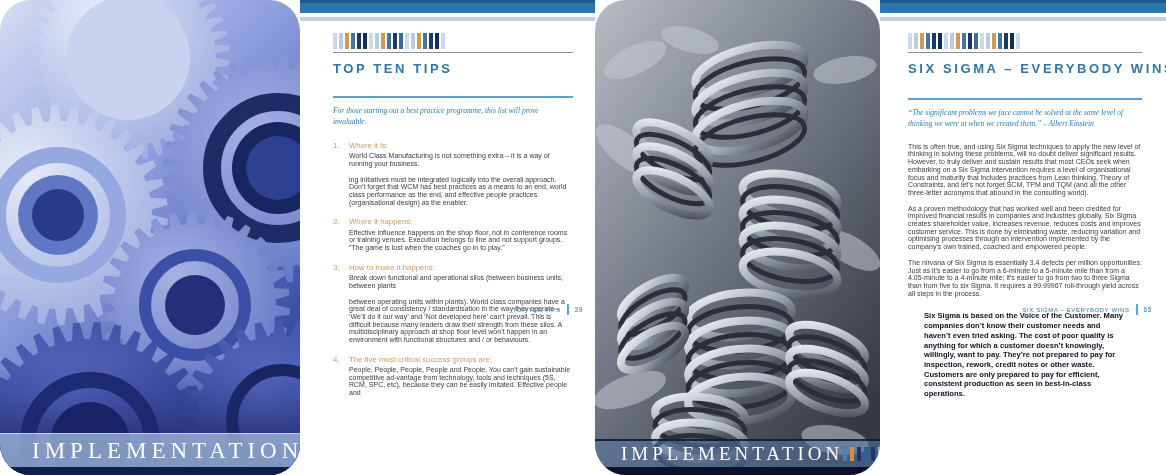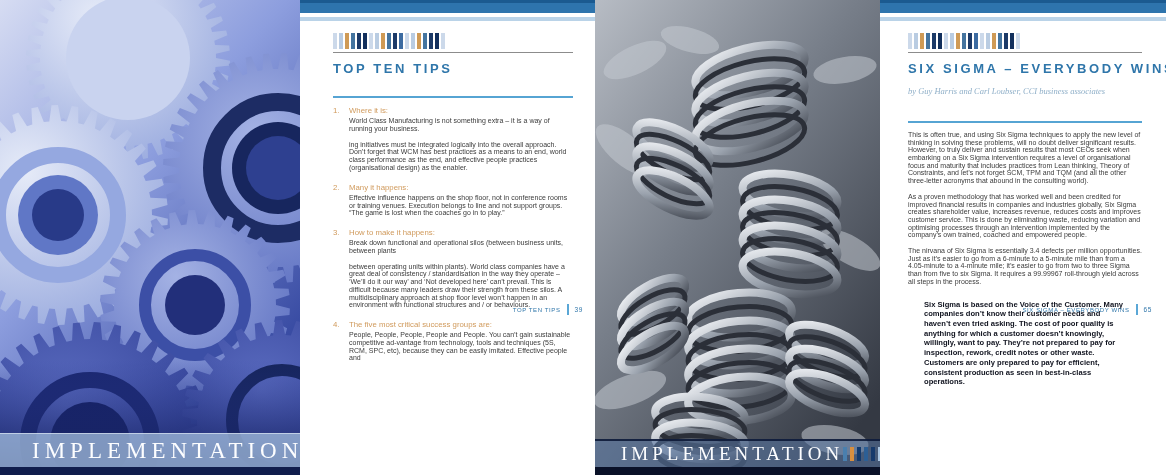--- a/index.html
+++ b/index.html
@@ -3,21 +3,21 @@
 <meta charset="utf-8">
 <style>
   html,body{margin:0;padding:0;background:#e8e8e8;}
   *{box-sizing:border-box;}
   .spread{
     position:relative;width:1166px;height:475px;display:flex;
     background:#fff;overflow:hidden;
     font-family:"Liberation Sans",sans-serif;
   }
   
-  .photo{position:relative;height:475px;overflow:hidden;flex:none;}
+  .photo{position:relative;height:475px;overflow:hidden;flex:none;border-radius:31px;}
   .photo-left{width:300px;}
   .photo-mid{width:285px;}
   .photo svg{display:block;position:absolute;top:0;left:0;}
   .banner{
     position:absolute;left:0;right:0;display:flex;align-items:center;
     font-family:"Liberation Serif",serif;color:#fcfdff;
   }
   .banner-left{bottom:8px;height:34px;background:rgba(168,195,226,.72);
     border-top:1px solid rgba(240,248,255,.55);}
   .banner-mid{bottom:8px;height:28px;background:rgba(88,118,164,.55);
@@ -153,35 +153,36 @@
           <span style="background: rgb(185, 204, 226);"></span>
           <span style="background: rgb(207, 154, 85);"></span>
           <span style="background: rgb(68, 116, 159);"></span>
           <span style="background: rgb(28, 58, 104);"></span>
           <span style="background: rgb(18, 47, 92);"></span>
           <span style="background: rgb(204, 217, 234);"></span>
         </div>
       <hr class="grayrule">
       <h1 class="title">TOP TEN TIPS</h1>
       <hr class="bluerule">
+      <p class="intro">For those starting out a best practice programme, this list will prove invaluable.</p>
       <div id="tips-list">
           <div class="tip">
             <div class="tip-head">
               <span class="tip-num">1.</span>
               <span>Where it is:</span>
             </div>
             <div class="tip-body">
               <p>World Class Manufacturing is not something extra – it is a way of running your business.</p>
               <p>ing initiatives must be integrated logically into the overall approach. Don’t forget that WCM has best practices as a means to an end, world class performance as the end, and effective people practices (organisational design) as the enabler.</p>
             </div>
           </div>
           <div class="tip">
             <div class="tip-head">
               <span class="tip-num">2.</span>
-              <span>Many it happens:</span>
+              <span>Where it happens:</span>
             </div>
             <div class="tip-body">
               <p>Effective influence happens on the shop floor, not in conference rooms or training venues. Execution belongs to line and not support groups. “The game is lost when the coaches go in to play.”</p>
             </div>
           </div>
           <div class="tip">
             <div class="tip-head">
               <span class="tip-num">3.</span>
               <span>How to make it happens:</span>
             </div>
@@ -308,22 +309,22 @@
           <span style="background: rgb(204, 217, 234);"></span>
           <span style="background: rgb(185, 204, 226);"></span>
           <span style="background: rgb(207, 154, 85);"></span>
           <span style="background: rgb(68, 116, 159);"></span>
           <span style="background: rgb(28, 58, 104);"></span>
           <span style="background: rgb(18, 47, 92);"></span>
           <span style="background: rgb(204, 217, 234);"></span>
         </div>
       <hr class="grayrule">
       <h1 class="title">SIX SIGMA – EVERYBODY WINS</h1>
-      <p class="byline">by Guy Harris and Carl Loubser, CCI business associates</p>
       <hr class="bluerule">
+      <p class="intro">“The significant problems we face cannot be solved at the same level of thinking we were at when we created them.” –  Albert Einstein</p>
       <div class="bodytext" id="six-paras">
           <p>This is often true, and using Six Sigma techniques to apply the new level of thinking in solving these problems, will no doubt deliver significant results. However, to truly deliver and sustain results that most CEOs seek when embarking on a Six Sigma intervention requires a level of organisational focus and maturity that includes practices from Lean thinking, Theory of Constraints, and let’s not forget SCM, TPM and TQM (and all the other three-letter acronyms that abound in the consulting world).</p>
           <p>As a proven methodology that has worked well and been credited for improved financial results in companies and industries globally, Six Sigma creates shareholder value, increases revenue, reduces costs and improves customer service. This is done by eliminating waste, reducing variation and optimising processes through an intervention implemented by the company’s own trained, coached and empowered people.</p>
           <p>The nirvana of Six Sigma is essentially 3.4 defects per million opportunities. Just as it’s easier to go from a 6-minute to a 5-minute mile than from a 4.05-minute to a 4-minute mile; it’s easier to go from two to three Sigma than from five to six Sigma. It requires a 99.99967 roll-through yield across all steps in the process.</p>
         </div>
       <p class="callout">Six Sigma is based on the Voice of the Customer. Many companies don’t know their customer needs and haven’t even tried asking. The cost of poor quality is anything for which a customer doesn’t knowingly, willingly, want to pay. They’re not prepared to pay for inspection, rework, credit notes or other waste. Customers are only prepared to pay for efficient, consistent production as seen in best-in-class operations.</p>
       <div class="pfooter">
         <span>SIX SIGMA – EVERYBODY WINS</span>
         <span class="sep"></span>
         <span class="pno">65</span>

